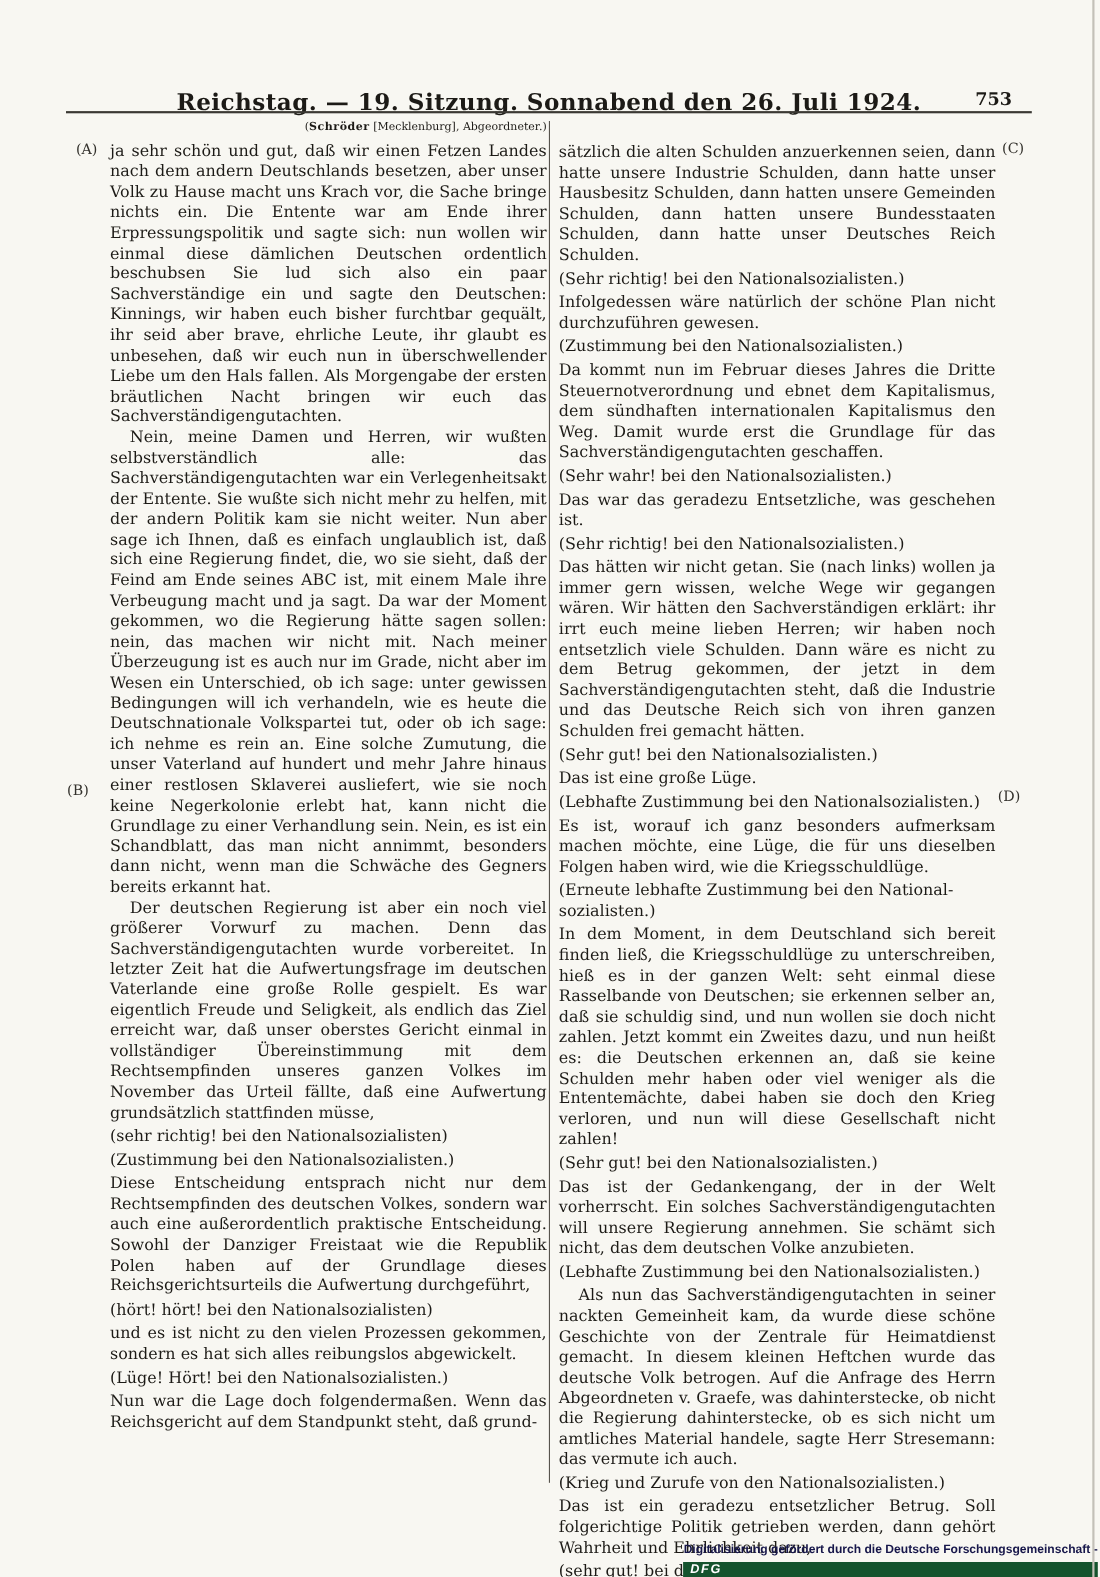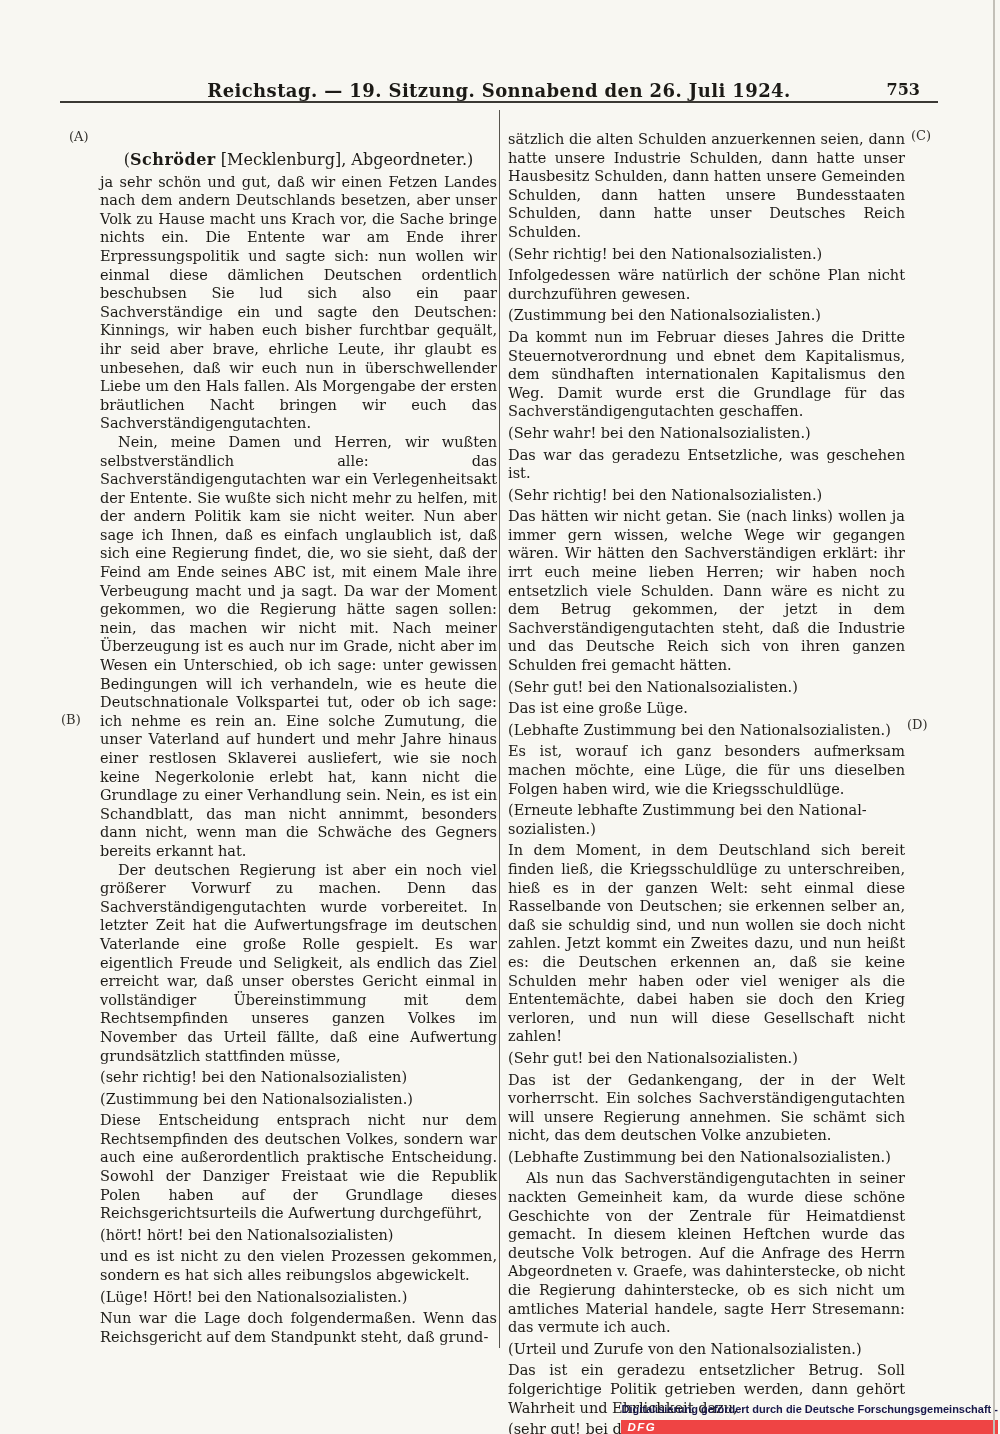--- a/index.html
+++ b/index.html
@@ -19,21 +19,21 @@
     position: absolute; top: 0; right: 5px;
     width: 2px; height: 1434px;
     background: #c3c0b8;
   }
   .header {
     position: absolute; top: 80px; left: 60px; right: 62px;
     height: 22px;
   }
   .header-title {
     display: block; text-align: center;
-    font-size: 18px; font-weight: bold;
+    font-size: 21px; font-weight: bold;
     letter-spacing: 0.4px;
   }
   .page-number {
     position: absolute; right: 18px; top: 0;
     font-size: 16px; font-weight: bold;
   }
   .header-rule {
     position: absolute; top: 101px; left: 60px;
     width: 878px; height: 2px;
     background: #3b3934;
@@ -47,24 +47,23 @@
     position: absolute;
     width: 397px;
     font-size: 14.5px;
     line-height: 18.6px;
     text-align: justify;
   }
   .col-left { left: 100px; top: 107px; }
   .col-right { left: 508px; top: 130px; }
   .col p { margin: 0; }
   .col p.speaker {
-    text-align: center;
+    text-align: right;
     margin-bottom: 3px;
-    font-size: 16px;
-    margin-top: 44px;
+    font-size: 10px;
   }
   .col p.speaker strong { letter-spacing: 0.5px; }
   .col p.paragraph.indent { text-indent: 18px; }
   .col p.interjection {
     text-align: left;
     text-indent: 0;
     margin: 3px 0;
     white-space: pre-line;
   }
   .margin-letter {
@@ -79,21 +78,21 @@
   .footer {
     position: absolute; top: 1403px; right: 2px;
     display: flex; gap: 5px;
     font-family: Liberation Sans, sans-serif;
     font-size: 11px; font-weight: bold;
     color: #17174a;
     flex-direction: column;
   }
   .dfg-logo {
     display: inline-block;
-    background: #ef4444;
+    background: #14532d;
     color: #ffffff;
     font-style: italic;
     font-size: 11.5px;
     padding: 1px 6px 2px 6px;
     letter-spacing: 1.5px;
   }
 </style>
 </head>
 <body>
 
@@ -138,21 +137,21 @@
       <p class="paragraph">Das ist eine große Lüge.</p>
       <p class="interjection">(Lebhafte Zustimmung bei den Nationalsozialisten.)</p>
       <p class="paragraph">Es ist, worauf ich ganz besonders aufmerksam machen möchte, eine Lüge, die für uns dieselben Folgen haben wird, wie die Kriegsschuldlüge.</p>
       <p class="interjection">(Erneute lebhafte Zustimmung bei den National-
 sozialisten.)</p>
       <p class="paragraph">In dem Moment, in dem Deutschland sich bereit finden ließ, die Kriegsschuldlüge zu unterschreiben, hieß es in der ganzen Welt: seht einmal diese Rasselbande von Deutschen; sie erkennen selber an, daß sie schuldig sind, und nun wollen sie doch nicht zahlen. Jetzt kommt ein Zweites dazu, und nun heißt es: die Deutschen erkennen an, daß sie keine Schulden mehr haben oder viel weniger als die Ententemächte, dabei haben sie doch den Krieg verloren, und nun will diese Gesellschaft nicht zahlen!</p>
       <p class="interjection">(Sehr gut! bei den Nationalsozialisten.)</p>
       <p class="paragraph">Das ist der Gedankengang, der in der Welt vorherrscht. Ein solches Sachverständigengutachten will unsere Regierung annehmen. Sie schämt sich nicht, das dem deutschen Volke anzubieten.</p>
       <p class="interjection">(Lebhafte Zustimmung bei den Nationalsozialisten.)</p>
       <p class="paragraph indent">Als nun das Sachverständigengutachten in seiner nackten Gemeinheit kam, da wurde diese schöne Geschichte von der Zentrale für Heimatdienst gemacht. In diesem kleinen Heftchen wurde das deutsche Volk betrogen. Auf die Anfrage des Herrn Abgeordneten v. Graefe, was dahinterstecke, ob nicht die Regierung dahinterstecke, ob es sich nicht um amtliches Material handele, sagte Herr Stresemann: das vermute ich auch.</p>
-      <p class="interjection">(Urteil und Zurufe von den Nationalsozialisten.)</p>
+      <p class="interjection">(Krieg und Zurufe von den Nationalsozialisten.)</p>
       <p class="paragraph">Das ist ein geradezu entsetzlicher Betrug. Soll folgerichtige Politik getrieben werden, dann gehört Wahrheit und Ehrlichkeit dazu,</p>
       <p class="interjection">(sehr gut! bei den Nationalsozialisten)</p>
     </div>
 
   <div class="footer">
     <span>Digitalisierung gefördert durch die Deutsche Forschungsgemeinschaft -</span>
     <span class="dfg-logo">DFG</span>
   </div>
 
   <div class="scan-edge"></div>

